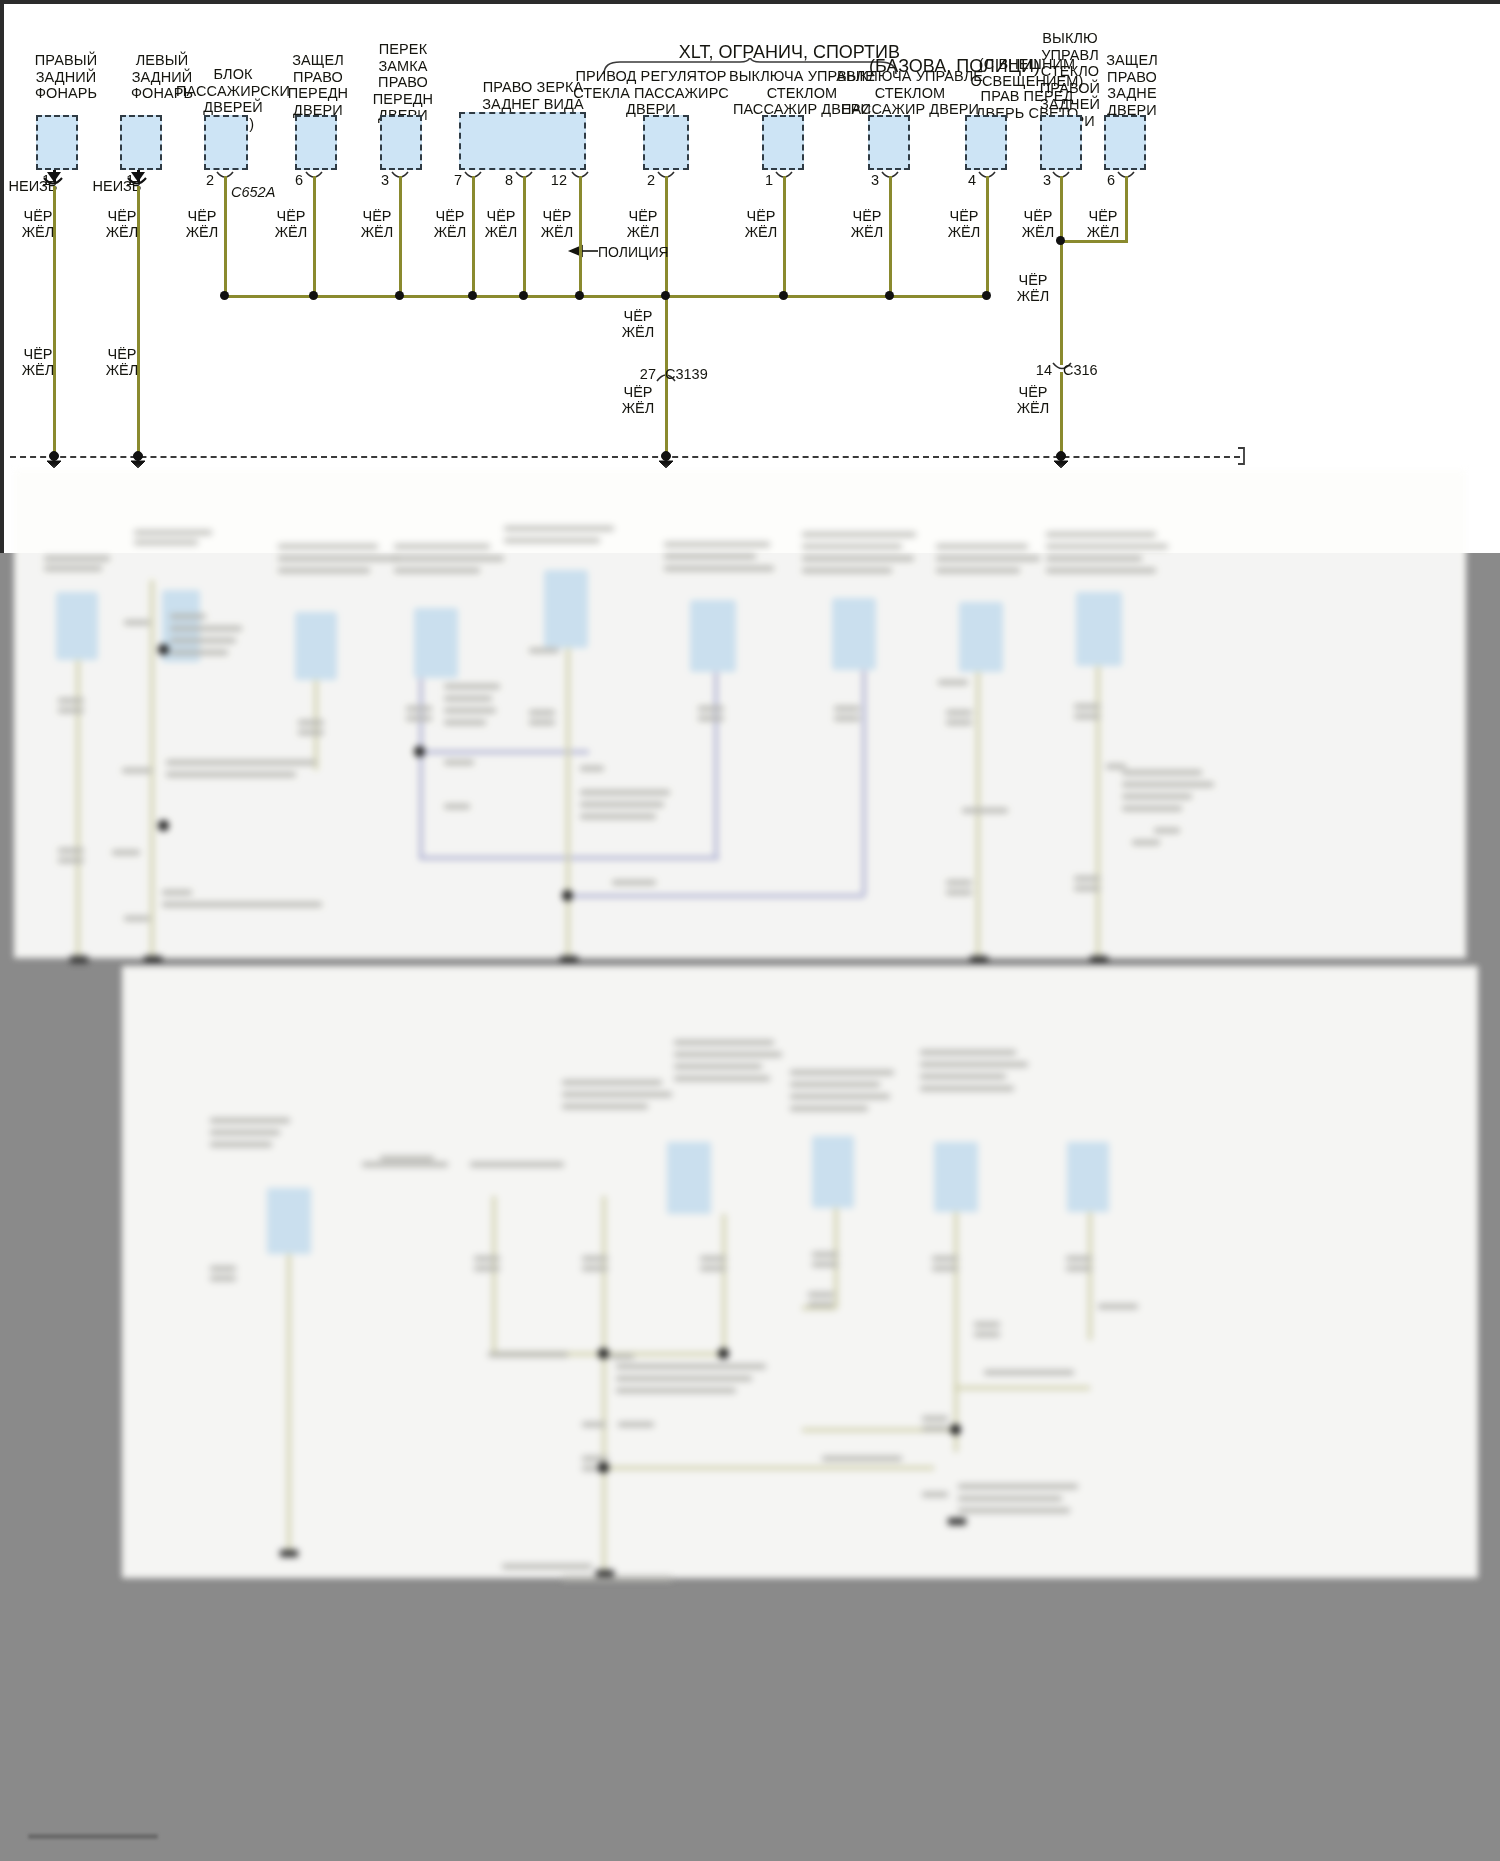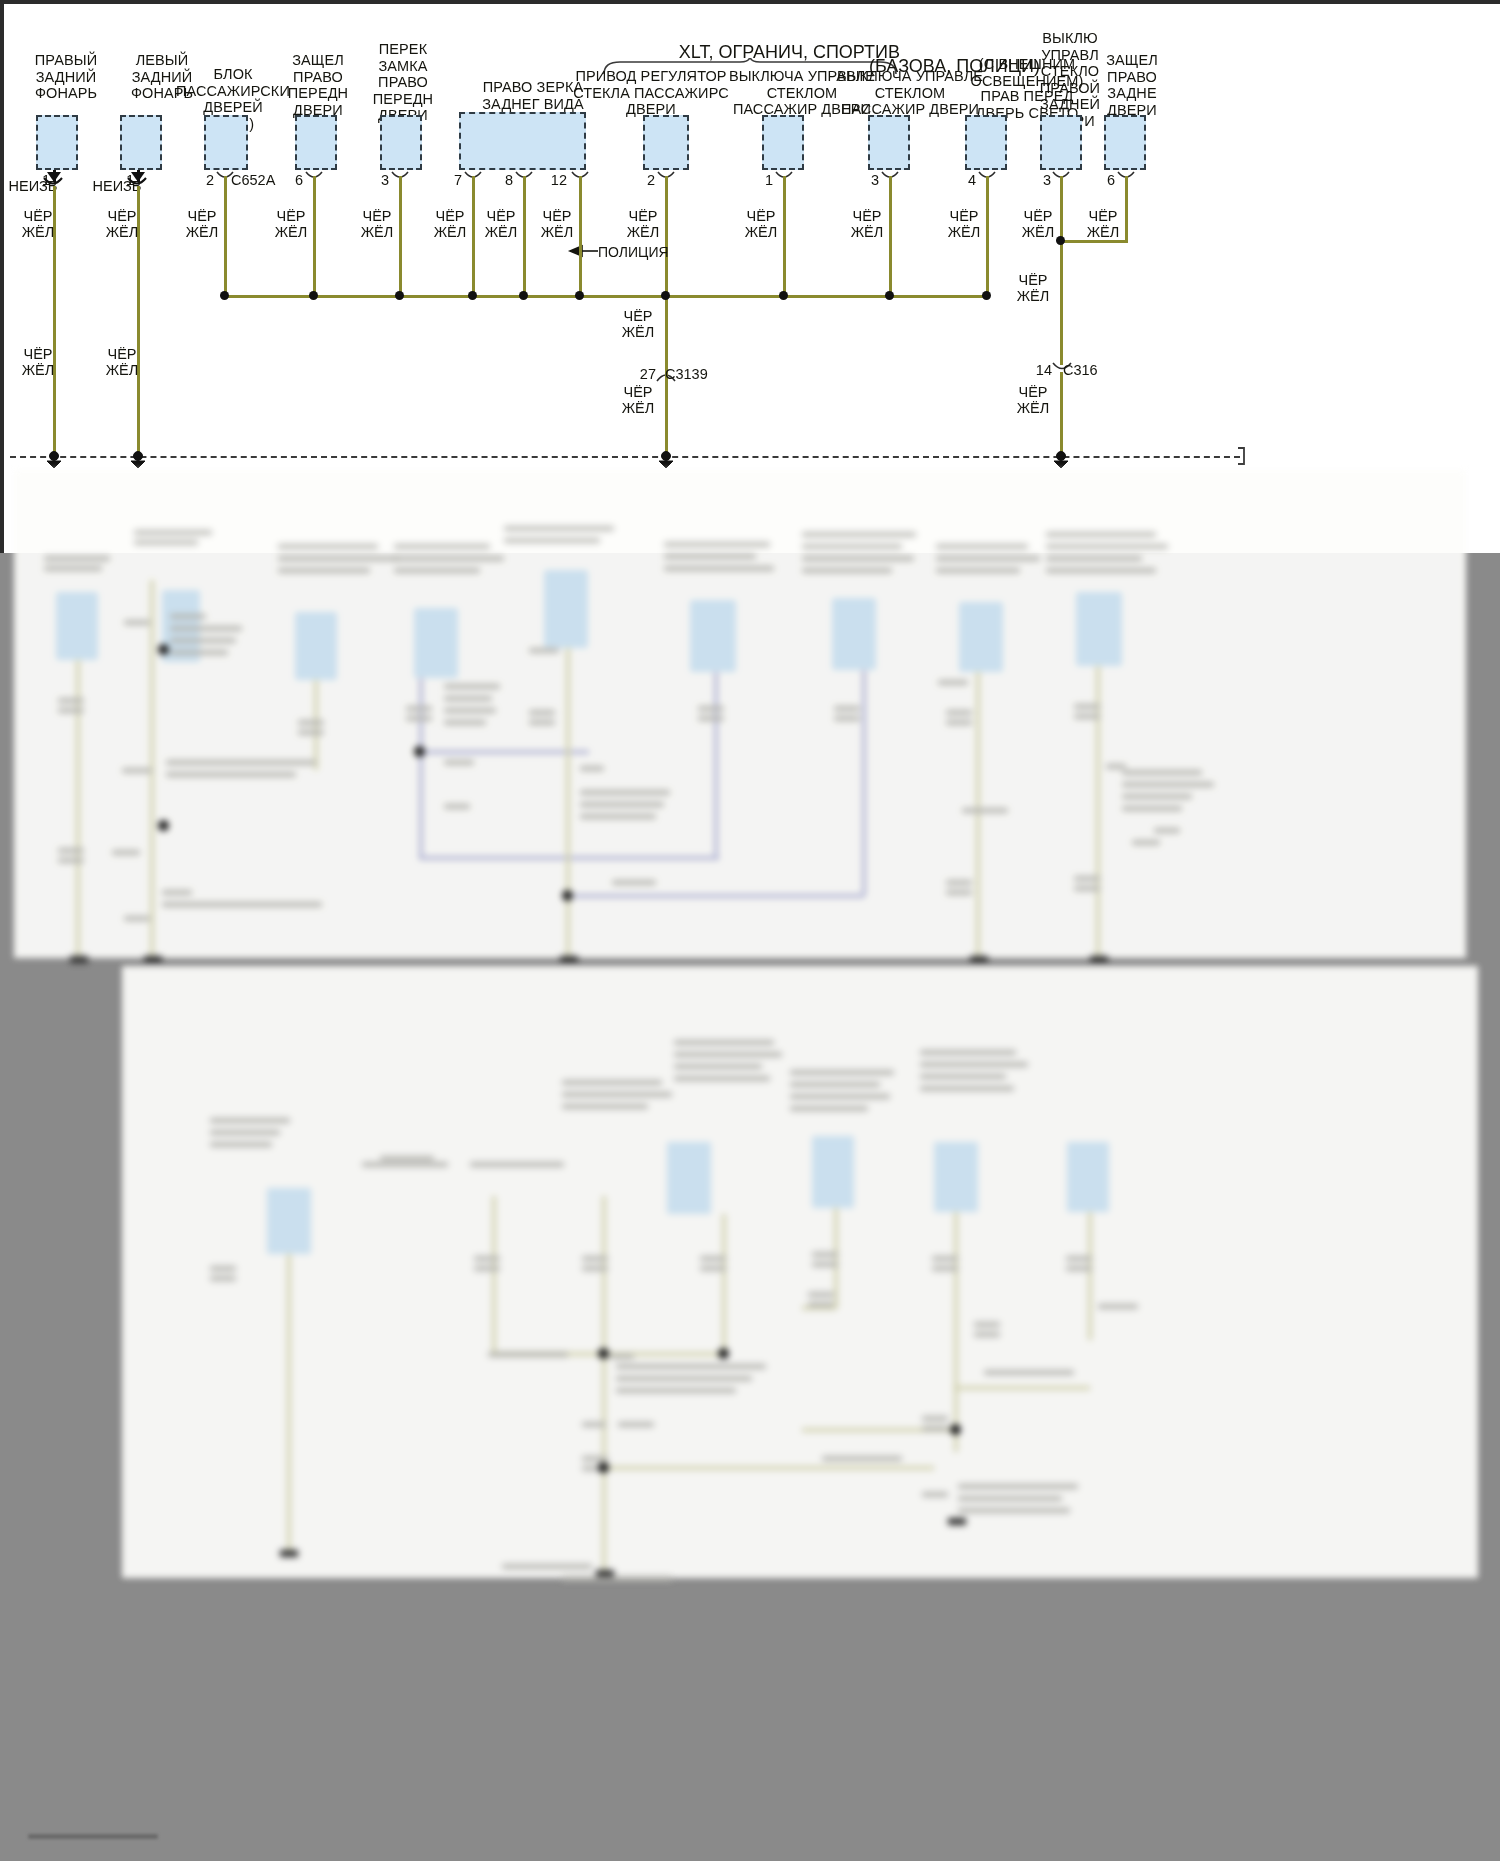--- a/index.html
+++ b/index.html
@@ -160,21 +160,21 @@
 
       <g stroke="#15150f" stroke-width="1.6" fill="#15150f">
         <line x1="573" y1="251" x2="598" y2="251"></line>
         <polygon points="570,251 582,246 582,256"></polygon>
       </g>
     </svg>
 
     <div class="wlbl" style="left:2px;top:178px;width:62px;">НЕИЗВ</div>
     <div class="wlbl" style="left:86px;top:178px;width:62px;">НЕИЗВ</div>
 
-    <div class="conn-id" style="left:231px;top:172px;">C652A</div>
+    <div class="conn-id" style="left:231px;top:184px;font-style:italic;">C652A</div>
 
     <div class="wire-blk" style="left:53px;top:170px;height:12px;"></div>
     <div class="wire-blk" style="left:137px;top:170px;height:12px;"></div>
 
     <div class="wire" style="left:53px;top:186px;height:270px;"></div>
     <div class="wire" style="left:137px;top:186px;height:270px;"></div>
     <div class="wire" style="left:224px;top:176px;height:121px;"></div>
     <div class="wire" style="left:313px;top:176px;height:121px;"></div>
     <div class="wire" style="left:399px;top:176px;height:121px;"></div>
     <div class="wire" style="left:472px;top:176px;height:121px;"></div>

